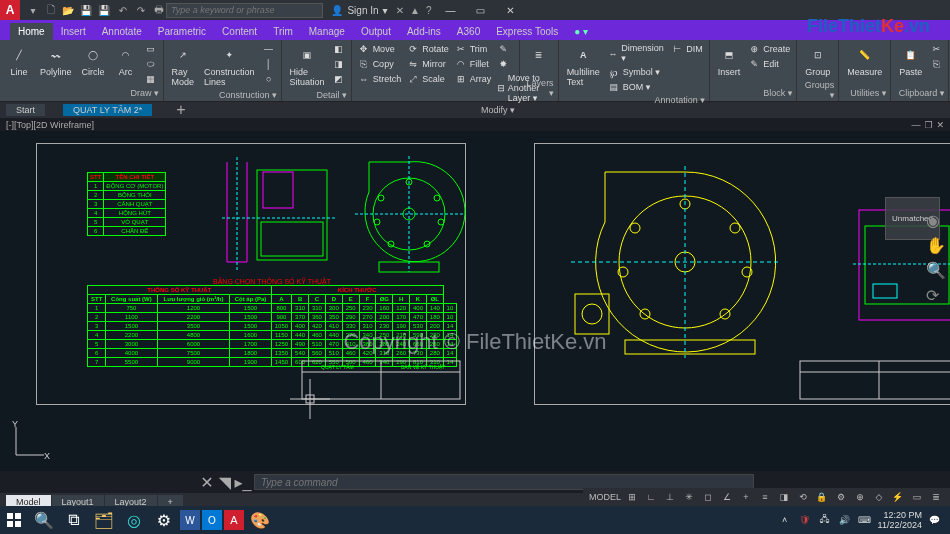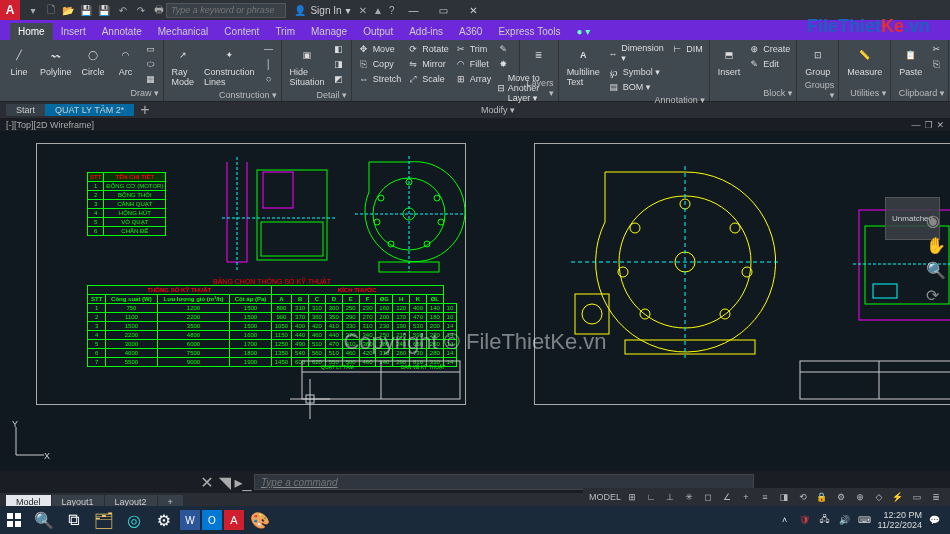--- a/index.html
+++ b/index.html
@@ -4,21 +4,21 @@
 <style>
 * { margin: 0; padding: 0; box-sizing: border-box; font-family: "Segoe UI", Arial, sans-serif; }
 body { width: 950px; height: 534px; background: #1f2228; overflow: hidden; position: relative; }
 
 
 .titlebar { height: 20px; background: #2d3238; display: flex; align-items: center; font-size: 10px; color: #ccc; }
 .app-icon { width: 20px; height: 20px; background: #d02030; color: #fff; display: flex; align-items: center; justify-content: center; font-weight: bold; font-size: 12px; }
 .qat { display: flex; gap: 4px; margin-left: 6px; }
 .qat span { width: 14px; height: 14px; display: inline-flex; align-items: center; justify-content: center; color: #aaa; }
 .title-text { flex: 1; text-align: center; color: #ddd; }
-.title-search { width: 120px; height: 15px; background: #3a4048; border: 1px solid #555; margin-right: 8px; font-size: 9px; color: #888; padding: 0 4px; font-style: italic; }
+.title-search { width: 157px; height: 15px; background: #3a4048; border: 1px solid #555; margin-right: 8px; font-size: 9px; color: #888; padding: 0 4px; font-style: italic; }
 .title-sign { display: flex; align-items: center; gap: 4px; margin-right: 8px; color: #ccc; }
 .title-right { display: flex; gap: 6px; margin-right: 4px; color: #aaa; }
 .win-controls { display: flex; }
 .win-controls span { width: 30px; height: 20px; display: flex; align-items: center; justify-content: center; color: #ccc; }
 
 
 .ribbon-tabs { height: 20px; background: #6d28d9; display: flex; align-items: flex-end; padding-left: 10px; }
 .ribbon-tab { padding: 3px 8px; font-size: 10px; color: #ccc; cursor: pointer; }
 .ribbon-tab.active { background: #404850; color: #fff; }
 
@@ -27,21 +27,21 @@
 .ribbon-panel { border-right: 1px solid #333; padding: 2px 4px; display: flex; flex-direction: column; }
 .panel-content { flex: 1; display: flex; gap: 2px; align-items: flex-start; }
 .panel-label { font-size: 9px; color: #bbb; text-align: right; padding: 1px 0; }
 .big-btn { display: flex; flex-direction: column; align-items: center; gap: 1px; padding: 2px 4px; color: #ddd; font-size: 9px; }
 .big-btn .ico { width: 22px; height: 22px; display: flex; align-items: center; justify-content: center; }
 .small-btn { display: flex; align-items: center; gap: 3px; font-size: 9px; color: #ddd; padding: 1px 2px; }
 .small-btn .sico { width: 12px; height: 12px; display: inline-flex; align-items: center; justify-content: center; }
 .col { display: flex; flex-direction: column; gap: 1px; }
 
 
-.file-tabs { height: 16px; background: #2a2e34; display: flex; align-items: center; padding-left: 6px; gap: 0; }
+.file-tabs { height: 16px; background: #2a2e34; display: flex; align-items: center; padding-left: 6px; gap: 18px; }
 .file-tab { padding: 1px 10px; font-size: 9px; background: #374048; color: #ccc; }
 .file-tab.active { background: #0369a1; }
 .file-tab-add { padding: 1px 6px; color: #aaa; }
 
 
 .viewport-bar { height: 13px; background: #1a1e24; color: #aaa; font-size: 9px; padding-left: 6px; display: flex; align-items: center; justify-content: space-between; }
 .vp-right { display: flex; gap: 4px; padding-right: 6px; }
 .drawing { height: 340px; background: #101820; position: relative; overflow: hidden; }
 .paper { position: absolute; border: 1px solid #aaa; }
 .paper1 { left: 36px; top: 12px; width: 430px; height: 262px; }
@@ -66,21 +66,21 @@
 .viewcube .cube { width: 30px; height: 30px; background: #c8ccd0; border: 1px solid #888; margin: 8px auto; display: flex; align-items: center; justify-content: center; font-size: 8px; color: #444; }
 
 
 .ucs { position: absolute; left: 10px; bottom: 8px; color: #ccc; font-size: 9px; }
 
 
 .cursor { position: absolute; left: 290px; top: 248px; }
 
 
 .cmd { height: 22px; display: flex; align-items: center; gap: 4px; background: #1a1e24; padding-left: 200px; }
-.cmd-box { flex: 0 0 500px; height: 16px; background: #30363f; border: 1px solid #444; color: #888; font-size: 10px; font-style: italic; padding: 0 6px; text-decoration: underline; }
+.cmd-box { flex: 0 0 500px; height: 16px; background: #30363f; border: 1px solid #444; color: #888; font-size: 10px; font-style: italic; padding: 0 6px; }
 .cmd-ico { width: 14px; height: 14px; color: #aaa; display: inline-flex; align-items: center; justify-content: center; }
 
 
 .layout-tabs { height: 18px; background: #2a2e34; display: flex; align-items: center; padding-left: 6px; gap: 1px; }
 .layout-tab { padding: 2px 10px; font-size: 9px; background: #374048; color: #ccc; }
 .layout-tab.active { background: #e4e8ec; color: #222; }
 
 
 .statusbar { position: absolute; bottom: 28px; right: 0; height: 18px; display: flex; align-items: center; gap: 3px; padding: 0 6px; background: #2a2e34; font-size: 9px; color: #bbb; }
 .status-item { width: 16px; height: 14px; display: inline-flex; align-items: center; justify-content: center; }
@@ -129,21 +129,21 @@
     <span>—</span>
     <span>▭</span>
     <span class="close">✕</span>
   </div>
 </div>
 
 <div class="ribbon-tabs">
   <div class="ribbon-tab active">Home</div>
   <div class="ribbon-tab">Insert</div>
   <div class="ribbon-tab">Annotate</div>
-  <div class="ribbon-tab">Mechanical</div>
+  <div class="ribbon-tab">Parametric</div>
   <div class="ribbon-tab">Content</div>
   <div class="ribbon-tab">Trim</div>
   <div class="ribbon-tab">Manage</div>
   <div class="ribbon-tab">Output</div>
   <div class="ribbon-tab">Add-ins</div>
   <div class="ribbon-tab">A360</div>
   <div class="ribbon-tab">Express Tools</div>
   <div class="ribbon-tab" style="color:#6fb;">● ▾</div>
 </div>
 

